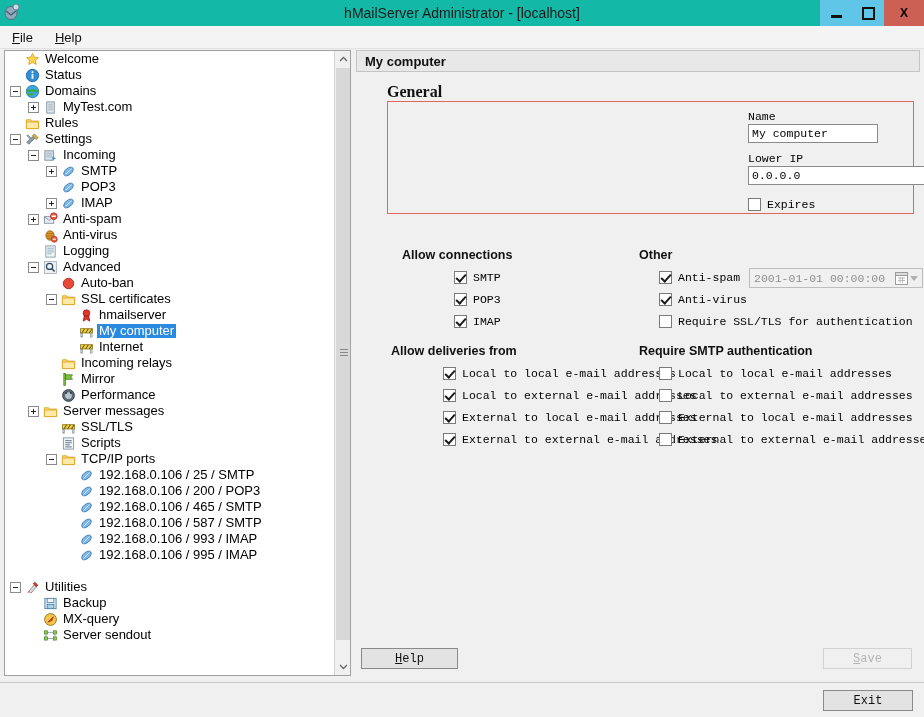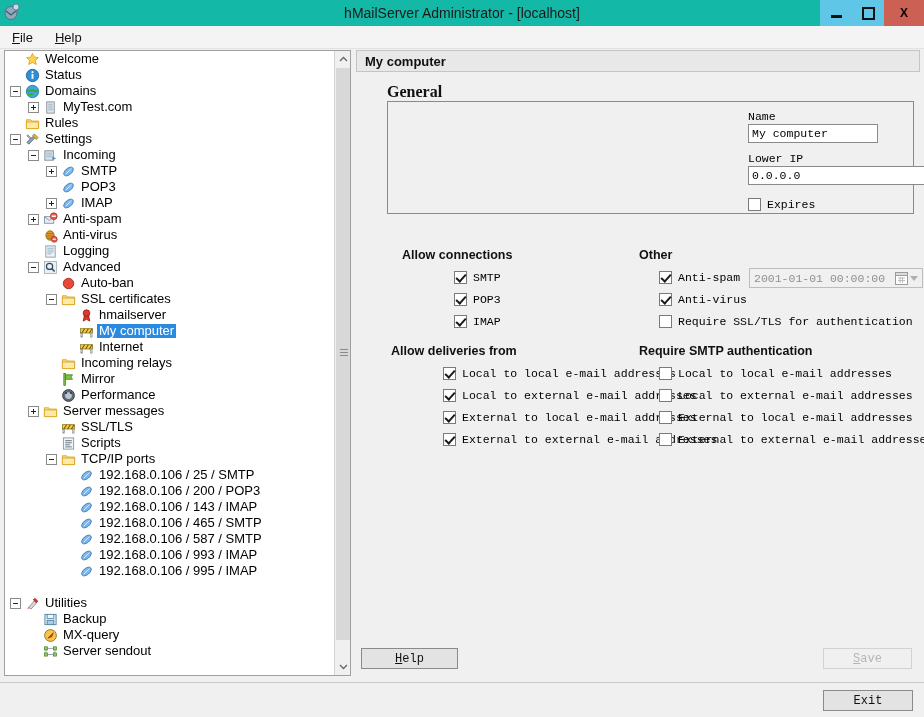--- a/index.html
+++ b/index.html
@@ -591,31 +591,20 @@
         </div>
         <div class="trow">
           <span class="tspacer" style="width: 59px;"></span>
           <span class="tspacer" style="width: 14px;"></span>
           <span class="ticon">
             <svg width="15" height="15" viewBox="0 0 16 16">
               <ellipse cx="8" cy="8" rx="6" ry="3.4" transform="rotate(-40 8 8)" fill="#7fb8e8" stroke="#3d7cb0" stroke-width="0.9"></ellipse>
               <path d="M5 11L11 5" stroke="#ffffff" stroke-width="1" opacity="0.7"></path>
             </svg>
           </span>
-          <span class="tlabel">192.168.0.106 / 143 / IMAP</span>
-        </div>
-        <div class="trow">
-          <span class="tspacer" style="width: 59px;"></span>
-          <span class="tspacer" style="width: 14px;"></span>
-          <span class="ticon">
-            <svg width="15" height="15" viewBox="0 0 16 16">
-              <ellipse cx="8" cy="8" rx="6" ry="3.4" transform="rotate(-40 8 8)" fill="#7fb8e8" stroke="#3d7cb0" stroke-width="0.9"></ellipse>
-              <path d="M5 11L11 5" stroke="#ffffff" stroke-width="1" opacity="0.7"></path>
-            </svg>
-          </span>
           <span class="tlabel">192.168.0.106 / 465 / SMTP</span>
         </div>
         <div class="trow">
           <span class="tspacer" style="width: 59px;"></span>
           <span class="tspacer" style="width: 14px;"></span>
           <span class="ticon">
             <svg width="15" height="15" viewBox="0 0 16 16">
               <ellipse cx="8" cy="8" rx="6" ry="3.4" transform="rotate(-40 8 8)" fill="#7fb8e8" stroke="#3d7cb0" stroke-width="0.9"></ellipse>
               <path d="M5 11L11 5" stroke="#ffffff" stroke-width="1" opacity="0.7"></path>
             </svg>

